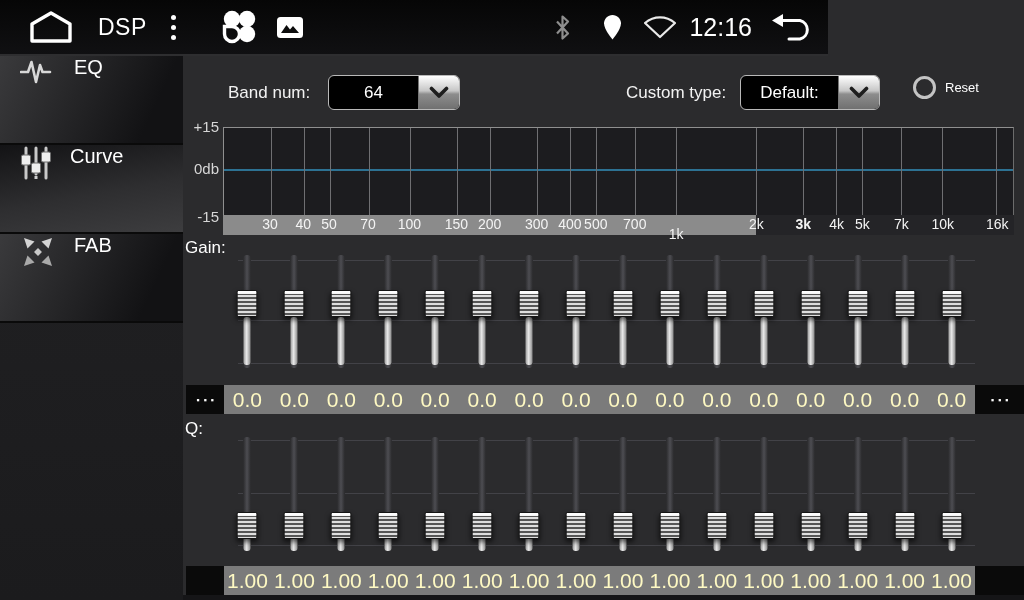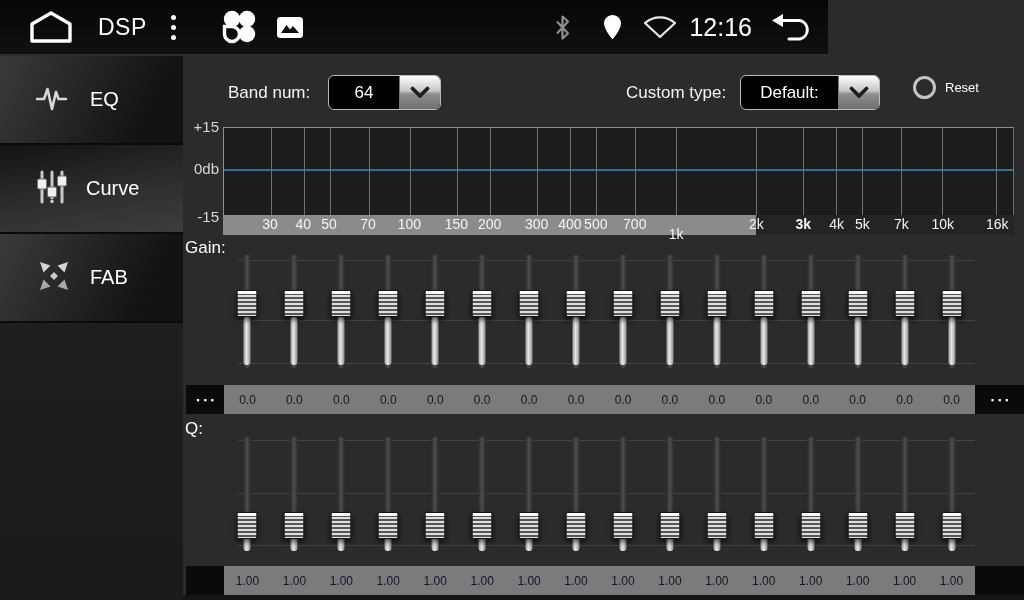--- a/index.html
+++ b/index.html
@@ -14,22 +14,22 @@
   .tb-title{color:#fff;font-size:23px;margin-left:24px;letter-spacing:.5px;}
   .kebab{display:flex;flex-direction:column;gap:5px;margin-left:20px;padding:4px;}
   .kebab i{width:5px;height:5px;border-radius:50%;background:#fff;display:block;}
   .tb-ic{display:flex;align-items:center;justify-content:center;}
   .clover{margin-left:38px;}
   .gallery{margin-left:16px;}
   .time{color:#fff;font-size:25px;margin:0 18px 0 10px;}
 
   
   .sidebar{position:absolute;left:0;top:56px;width:183px;bottom:0;background:linear-gradient(180deg,#222224,#1b1b1d);}
-  .side-item{height:89px;border-bottom:2px solid #0a0a0a;display:flex;align-items:center;
-             padding-left:36px;gap:18px;box-sizing:border-box;cursor:pointer;
+  .side-item{height:89px;border-bottom:2px solid #0a0a0a;display:flex;align-items:flex-start;
+             padding-left:20px;gap:18px;box-sizing:border-box;cursor:pointer;
              background:linear-gradient(115deg,#3a3a3c 0%,#121214 80%);}
   .side-item.selected{background:linear-gradient(170deg,#131315 0%,#2e2e30 55%,#3d3d3f 100%);}
   .side-label{color:#fff;font-size:20px;}
 
   
   .main{position:absolute;left:183px;top:56px;width:841px;height:544px;}
 
   .ctl-label{position:absolute;font-size:17px;color:#f2f2f2;top:27px;}
   .dropdown{position:absolute;top:19px;height:35px;display:flex;background:#000;
             border:1px solid #b9b9b9;border-radius:6px;overflow:hidden;box-sizing:border-box;cursor:pointer;}
@@ -64,21 +64,21 @@
   .thumb{position:absolute;left:50%;transform:translateX(-50%);width:21px;height:27px;border-radius:2px;
          border:1px solid #141414;box-sizing:border-box;cursor:pointer;
          background:linear-gradient(180deg,rgba(255,255,255,.95) 0 3px,rgba(255,255,255,0) 3px),
                     repeating-linear-gradient(180deg,#dedede 0 2px,#565656 2px 4px);
          box-shadow:0 3px 5px rgba(0,0,0,.6);}
   .gain-track{top:5px;height:113px;} .gain-stem{top:67px;height:48px;} .gain-thumb{top:40px;}
   .q-track{top:7px;height:113px;}  .q-stem{top:106px;height:15px;}  .q-thumb{top:82px;}
 
   
   .valrow{position:absolute;left:41px;width:751px;height:29px;background:#7b7b7b;display:flex;}
-  .valrow div{flex:1;display:flex;align-items:center;justify-content:center;font-size:12px;color:#0f172a;}
+  .valrow div{flex:1;display:flex;align-items:center;justify-content:center;font-size:21px;color:#fef9c3;}
   .gain-row{top:329px;} .q-row{top:510px;text-align:right;}
   .cap{position:absolute;height:29px;background:#0a0a0a;display:flex;align-items:center;justify-content:center;cursor:pointer;}
   .cap-l{left:3px;width:38px;} .cap-r{left:792px;width:49px;}
   .more{color:#fff;font-size:9px;letter-spacing:4px;padding-left:4px;}
   .bottom-strip{position:absolute;left:0;top:539px;width:841px;height:5px;background:#151517;}
 </style>
 </head>
 <body>
 
 <div class="topbar">
@@ -170,21 +170,21 @@
         <rect x="15.2" y="15.2" width="5.6" height="5.6" transform="rotate(45 18 18)" fill="#c9c9c9"></rect>
       </svg>
     </span>
     <span class="side-label">FAB</span>
   </div>
 </div>
 
 <div class="main">
 
   <span class="ctl-label" style="left:45px">Band num:</span>
-  <div class="dropdown" style="left:145px;width:113px">
+  <div class="dropdown" style="left:145px;width:132px">
     <span class="dd-value">64</span>
     <span class="dd-btn">
       <svg width="20" height="13" viewBox="0 0 20 13">
           <polyline points="2.5,2.5 10,10 17.5,2.5" fill="none" stroke="#1e1e1e" stroke-width="3.6" stroke-linecap="round" stroke-linejoin="round"></polyline>
         </svg>
     </span>
   </div>
 
   <span class="ctl-label" style="left:443px">Custom type:</span>
   <div class="dropdown" style="left:557px;width:140px">

